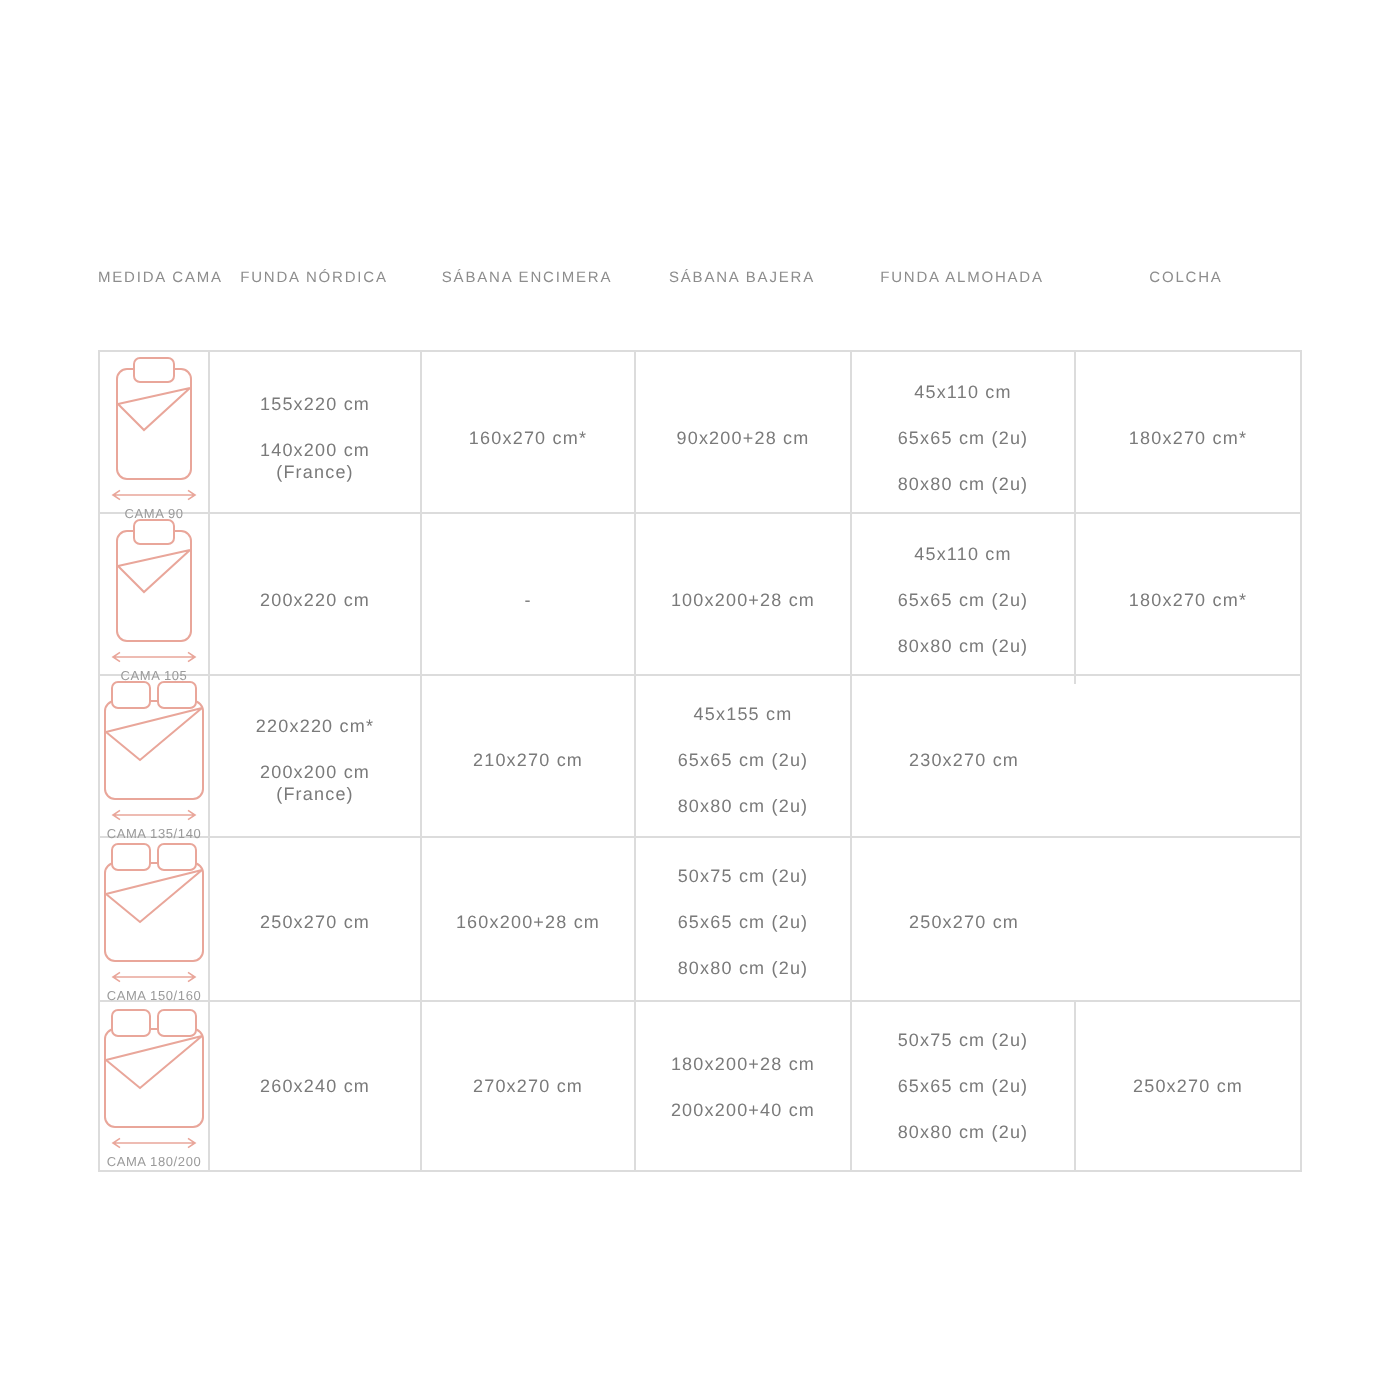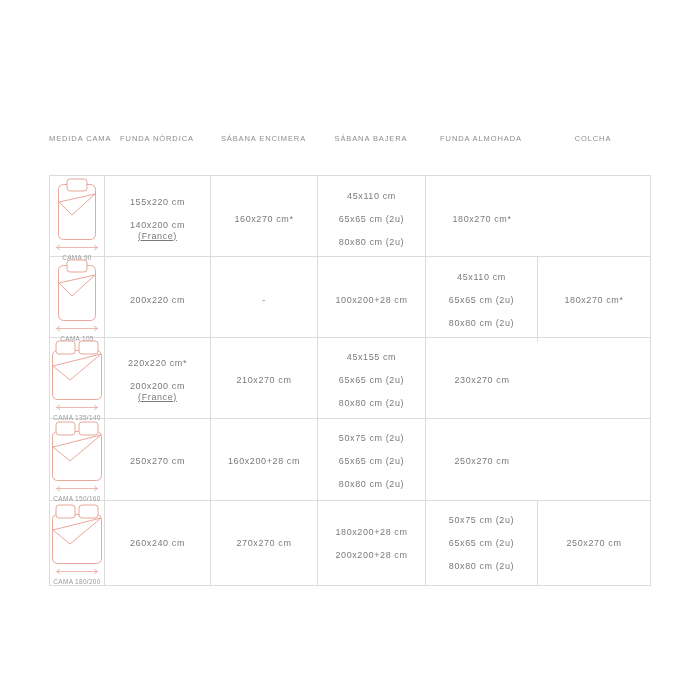--- a/index.html
+++ b/index.html
@@ -32,21 +32,21 @@
   .cell{
     border-right:1px solid #dcdcdc;
     display:flex;flex-direction:column;
     align-items:center;justify-content:center;
     gap:13px;
     font-size:9px;letter-spacing:0.6px;color:#7a7a7a;
     text-align:center;
   }
   .cell:last-child{border-right:none;text-align:right;}
   .cell .line{white-space:nowrap;line-height:10px;}
-  .cell .line.tight{margin-top:-12px;text-decoration:underline;}
+  .cell .line.tight{margin-top:-12px;}
   .bed-cell{gap:2px;padding-top:2px;}
   .bed-icon svg{display:block;}
   .bed-icon .stroke{fill:none;stroke:#e9a69a;stroke-width:1;}
   .bed-icon .pillow{fill:#ffffff;stroke:#e9a69a;stroke-width:1;}
   .measure svg{display:block;}
   .measure .stroke{fill:none;stroke:#e9a69a;stroke-width:0.8;}
   .bed-label{
     font-size:6.5px;color:#9b9b9b;letter-spacing:0.3px;
     margin-top:1px;white-space:nowrap;
   }
@@ -82,20 +82,23 @@
     </div>
     <div class="cell">
           <span class="line">155x220 cm</span>
           <span class="line">140x200 cm</span>
           <span class="line tight">(France)</span>
         </div>
     <div class="cell">
           <span class="line">160x270 cm*</span>
         </div>
     <div class="cell">
+          <span class="line">90x200+28 cm</span>
+        </div>
+    <div class="cell">
           <span class="line">45x110 cm</span>
           <span class="line">65x65 cm (2u)</span>
           <span class="line">80x80 cm (2u)</span>
         </div>
     <div class="cell">
           <span class="line">180x270 cm*</span>
         </div>
   </div>
 
   <div class="row">
@@ -219,21 +222,21 @@
       <span class="bed-label">CAMA 180/200</span>
     </div>
     <div class="cell">
           <span class="line">260x240 cm</span>
         </div>
     <div class="cell">
           <span class="line">270x270 cm</span>
         </div>
     <div class="cell">
           <span class="line">180x200+28 cm</span>
-          <span class="line">200x200+28 cm</span>
+          <span class="line">200x200+40 cm</span>
         </div>
     <div class="cell">
           <span class="line">50x75 cm (2u)</span>
           <span class="line">65x65 cm (2u)</span>
           <span class="line">80x80 cm (2u)</span>
         </div>
     <div class="cell">
           <span class="line">250x270 cm</span>
         </div>
   </div>

